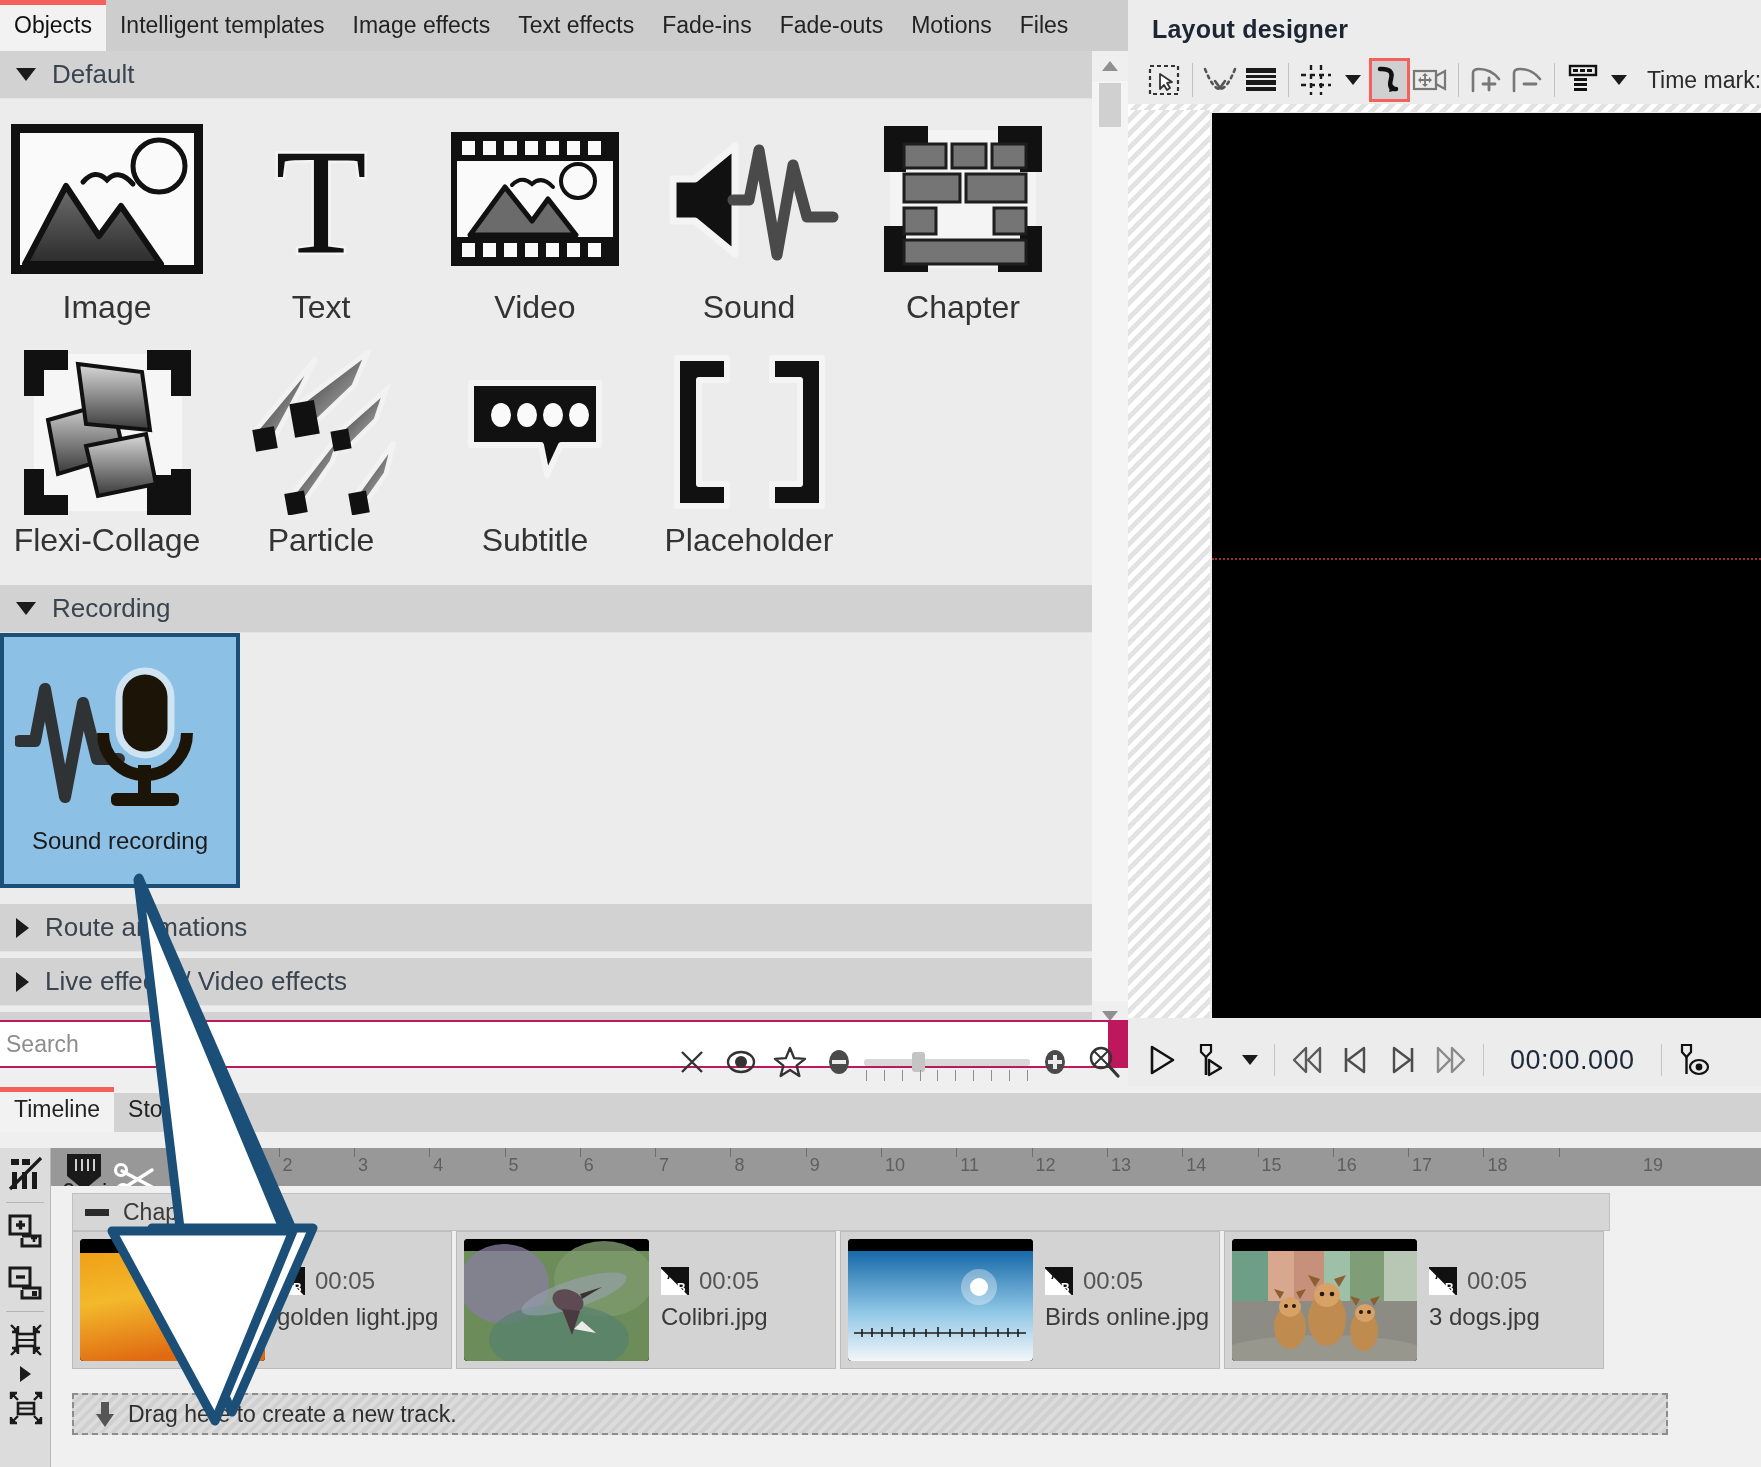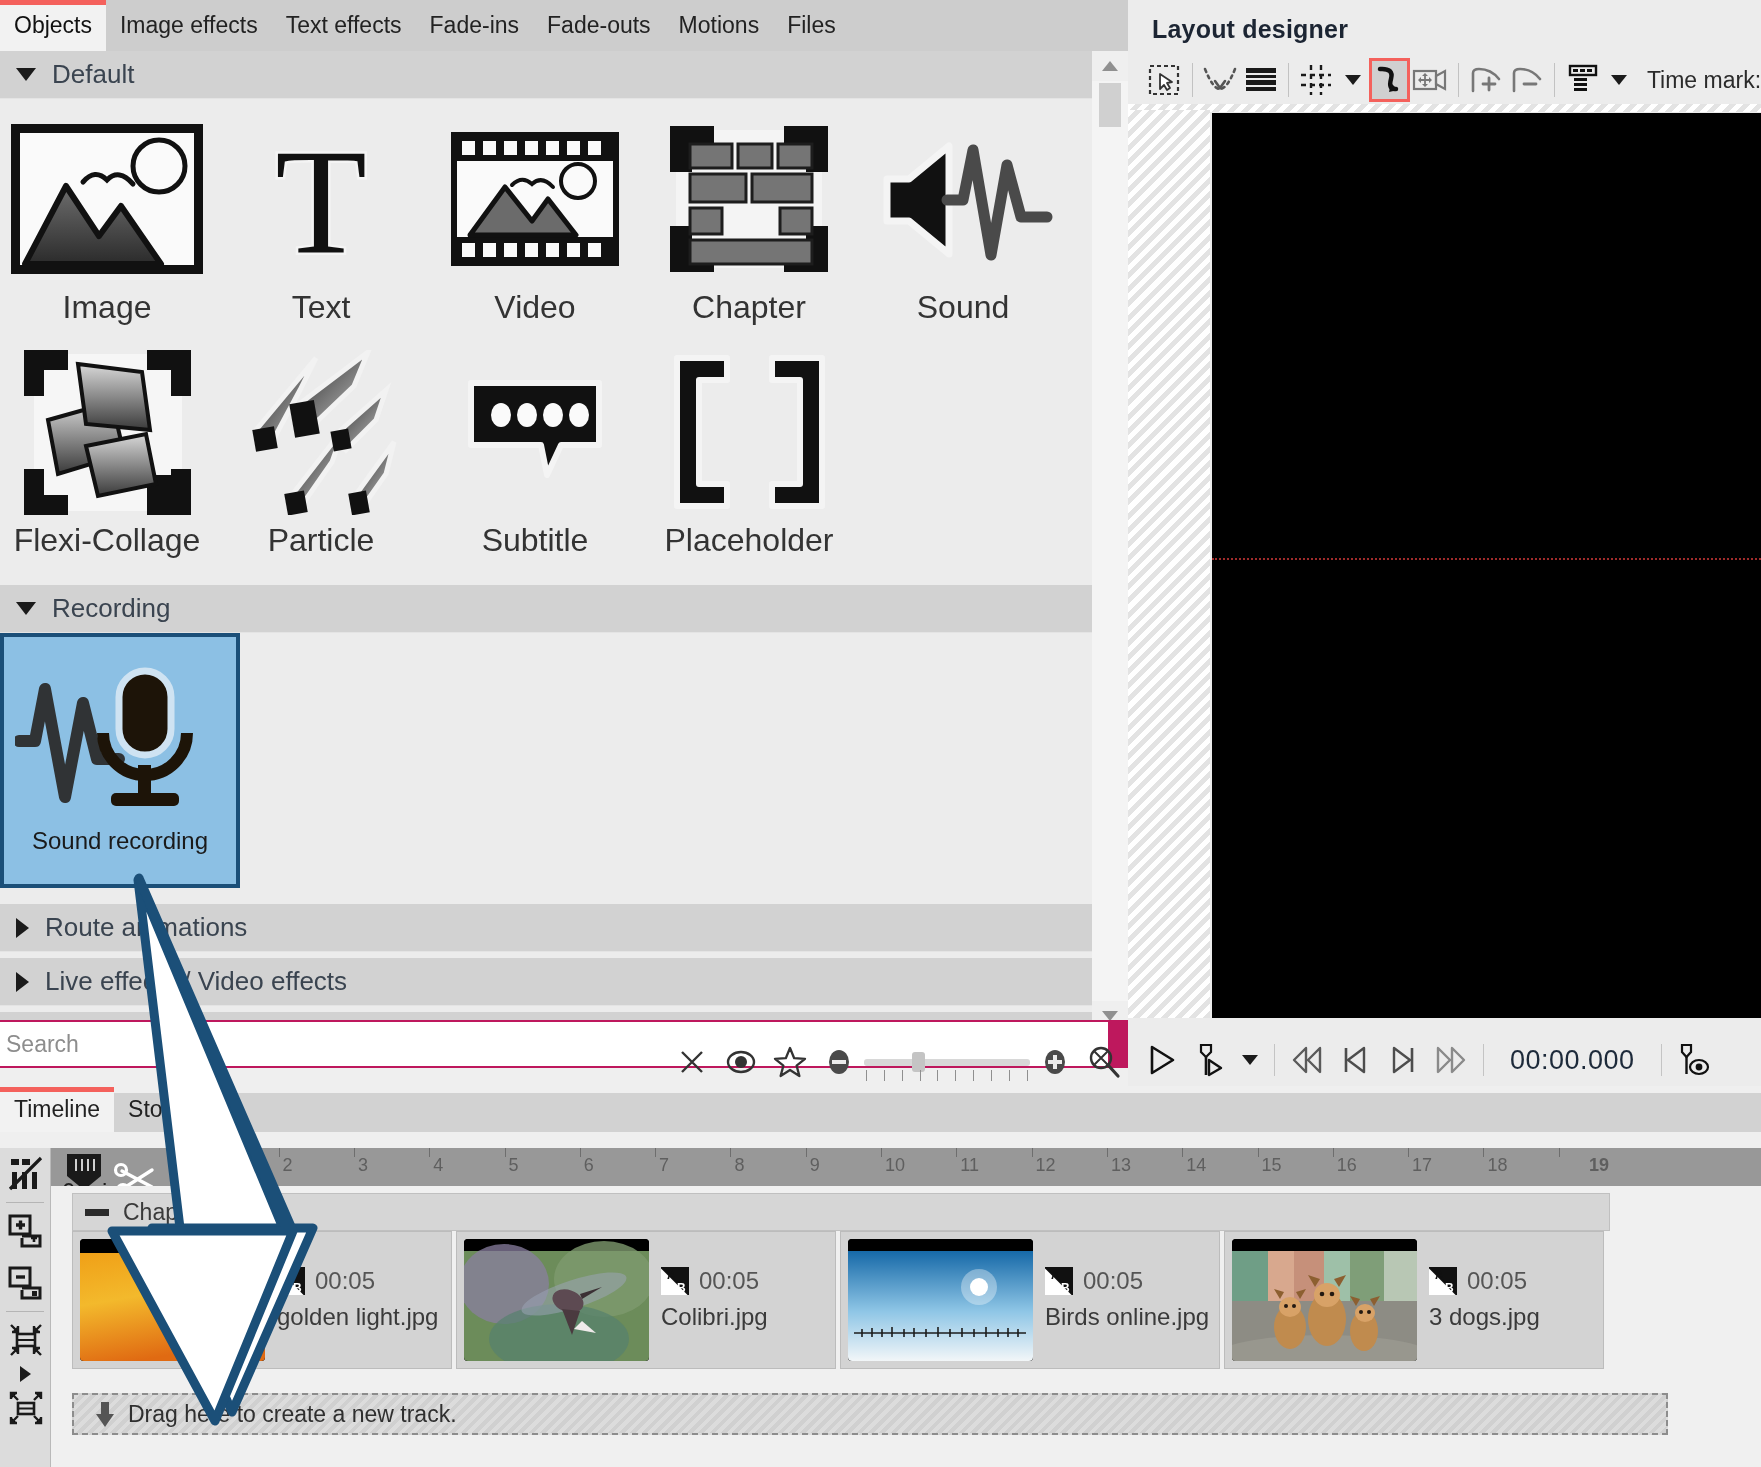--- a/index.html
+++ b/index.html
@@ -191,20 +191,23 @@
   .dragarrow { position:absolute; left:0; top:0; width:1761px; height:1467px; pointer-events:none; }
 </style>
 </head>
 <body>
 
 <div id="app">
 
   <div class="tabstrip">
     <div class="tab active">
         <span>Objects</span>
+      </div>
+    <div class="tab">
+        <span>Intelligent templates</span>
       </div>
     <div class="tab">
         <span>Image effects</span>
       </div>
     <div class="tab">
         <span>Text effects</span>
       </div>
     <div class="tab">
         <span>Fade-ins</span>
       </div>
@@ -281,20 +284,30 @@
               <circle cx="128" cy="52" r="17" fill="none" stroke="#111" stroke-width="4"></circle>
               <path d="M20 106 L55 58 L82 92 L98 70 L126 106 Z" fill="#6b6b6b" stroke="#111" stroke-width="5" stroke-linejoin="round"></path>
               <path d="M62 56 Q72 46 82 55 Q92 46 103 58" fill="none" stroke="#111" stroke-width="4" stroke-linecap="round"></path>
             </svg>
           </div>
           <div class="obj-label">Video</div>
         </div>
 
         <div class="obj-cell">
           <div class="obj-ico">
+            <svg width="180" height="150" viewBox="0 0 180 150">
+              <path d="M14 55 h22 L76 22 v108 L36 97 H14 Z" fill="#111" stroke="#f4f4f4" stroke-width="7" stroke-linejoin="round"></path>
+              <path d="M74 76 h16 l10 -50 l18 105 l16 -90 l14 52 h26" fill="none" stroke="#4a4a4a" stroke-width="11" stroke-linecap="round" stroke-linejoin="round"></path>
+            </svg>
+          </div>
+          <div class="obj-label">Sound</div>
+        </div>
+
+        <div class="obj-cell">
+          <div class="obj-ico">
             <svg width="170" height="150" viewBox="0 0 170 150">
               <rect x="12" y="6" width="146" height="138" fill="#f4f4f4"></rect>
               <g fill="#111">
                 <path d="M6 2 h44 v22 h-22 v24 h-22 z"></path>
                 <path d="M164 2 h-44 v22 h22 v24 h22 z"></path>
                 <path d="M6 148 h44 v-22 h-22 v-24 h-22 z"></path>
                 <path d="M164 148 h-44 v-22 h22 v-24 h22 z"></path>
               </g>
               <g fill="#757575" stroke="#1d1d1d" stroke-width="3">
                 <rect x="26" y="20" width="42" height="24"></rect>
@@ -302,30 +315,20 @@
                   <rect x="114" y="20" width="34" height="24"></rect>
                 <rect x="26" y="50" width="56" height="28"></rect>
                   <rect x="88" y="50" width="60" height="28"></rect>
                 <rect x="26" y="84" width="32" height="26"></rect>
                   <rect x="116" y="84" width="32" height="26"></rect>
                 <rect x="26" y="116" width="122" height="24"></rect>
               </g>
             </svg>
           </div>
           <div class="obj-label">Chapter</div>
-        </div>
-
-        <div class="obj-cell">
-          <div class="obj-ico">
-            <svg width="180" height="150" viewBox="0 0 180 150">
-              <path d="M14 55 h22 L76 22 v108 L36 97 H14 Z" fill="#111" stroke="#f4f4f4" stroke-width="7" stroke-linejoin="round"></path>
-              <path d="M74 76 h16 l10 -50 l18 105 l16 -90 l14 52 h26" fill="none" stroke="#4a4a4a" stroke-width="11" stroke-linecap="round" stroke-linejoin="round"></path>
-            </svg>
-          </div>
-          <div class="obj-label">Sound</div>
         </div>
       </div>
 
       <div class="obj-row" style="margin-top:14px;">
         <div class="obj-cell">
           <div class="obj-ico">
             <svg width="175" height="165" viewBox="0 0 175 165">
               <rect x="14" y="4" width="148" height="157" fill="#f6f6f6"></rect>
               <g fill="#111">
                 <path d="M4 0 h44 v20 h-24 v26 h-20 z"></path>
@@ -763,21 +766,21 @@
         <div class="tnum" style="left: 1131.2px;">14</div>
         <div class="tick" style="left: 1206.5px;"></div>
         <div class="tnum" style="left: 1206.5px;">15</div>
         <div class="tick" style="left: 1281.8px;"></div>
         <div class="tnum" style="left: 1281.8px;">16</div>
         <div class="tick" style="left: 1357.1px;"></div>
         <div class="tnum" style="left: 1357.1px;">17</div>
         <div class="tick" style="left: 1432.4px;"></div>
         <div class="tnum" style="left: 1432.4px;">18</div>
         <div class="tick" style="left: 1507.7px;"></div>
-        <div class="tnum" style="left: 1534px; font-weight: bold;">19</div>
+        <div class="tnum" style="left: 1588px;">19</div>
       </div>
   </div>
   <div class="tl-zero">0 min</div>
 
   <div style="position:absolute;left:63px;top:1152px;width:46px;height:50px;">
     <svg width="46" height="50" viewBox="0 0 46 50">
       <path d="M4 2 h34 v22 l-17 14 l-17 -14 z" fill="#1a1a1a"></path>
       <g stroke="#cfcfcf" stroke-width="2">
           <path d="M13 7 V19"></path>
           <path d="M19 7 V19"></path>

